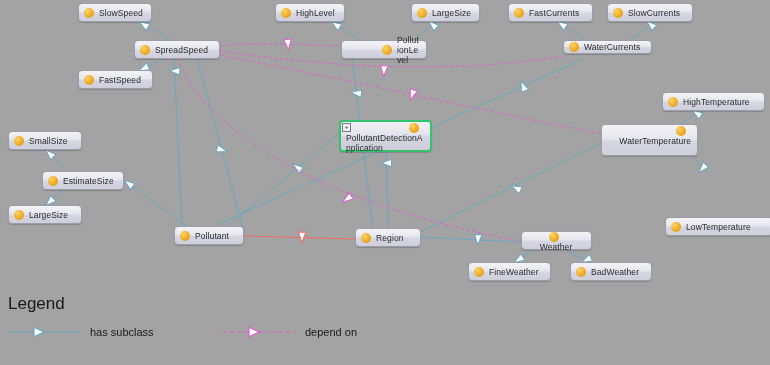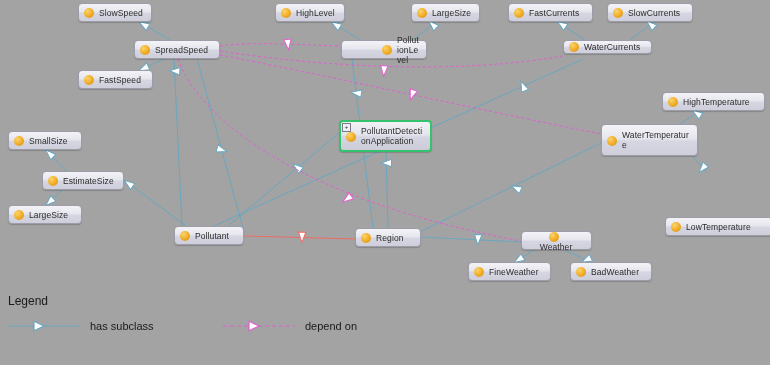--- a/index.html
+++ b/index.html
@@ -28,21 +28,22 @@
     box-sizing: border-box;
     border: 1px solid #9d9daa;
     border-radius: 4px;
     background: linear-gradient(to bottom, #f3f3f7 0%, #e6e6ee 45%, #d6d6e2 55%, #cfcfdc 100%);
     box-shadow: 0 1px 1px rgba(0,0,0,0.18);
     display: flex;
     align-items: center;
     padding: 0 6px 0 5px;
   }
   .node.two-line {
-    align-items: center;
+    align-items: flex-end;
+    flex-direction: column;
   }
   .node .dot {
     flex: 0 0 auto;
     width: 10px;
     height: 10px;
     border-radius: 50%;
     background: radial-gradient(circle at 35% 32%, #fbd46a 0%, #f0ab24 55%, #d18f12 100%);
     margin-right: 5px;
   }
   .node.two-line .dot {
@@ -73,21 +74,21 @@
     text-align: center;
     color: #333;
   }
   #legend {
     position: absolute;
     left: 8px;
     top: 294px;
     width: 450px;
   }
   #legend .title {
-    font-size: 12px;
+    font-size: 17px;
     color: #1a1a1a;
     margin-bottom: 7px;
   }
   .legend-row {
     display: flex;
     align-items: center;
     height: 22px;
   }
   .legend-entry {
     display: flex;

